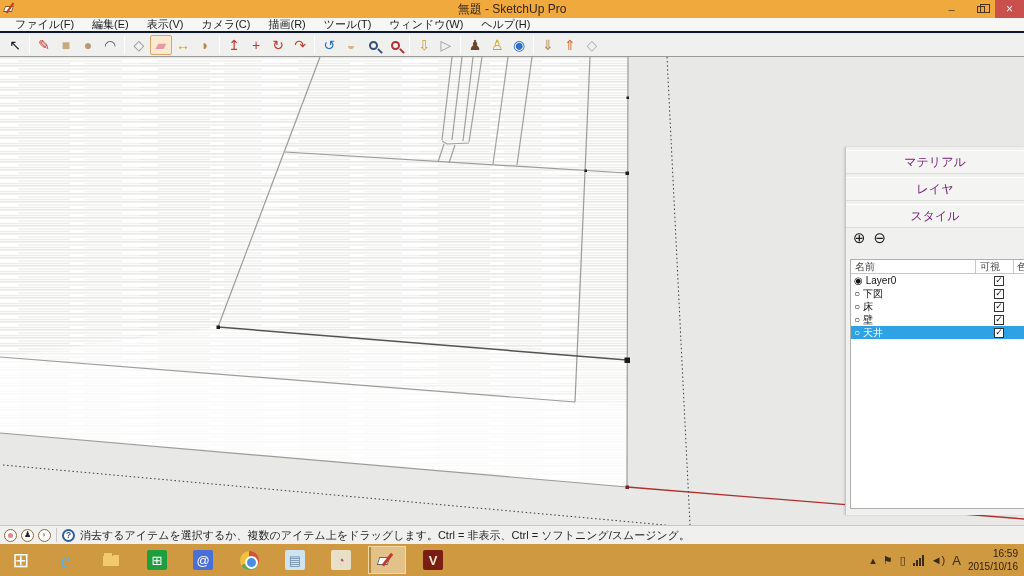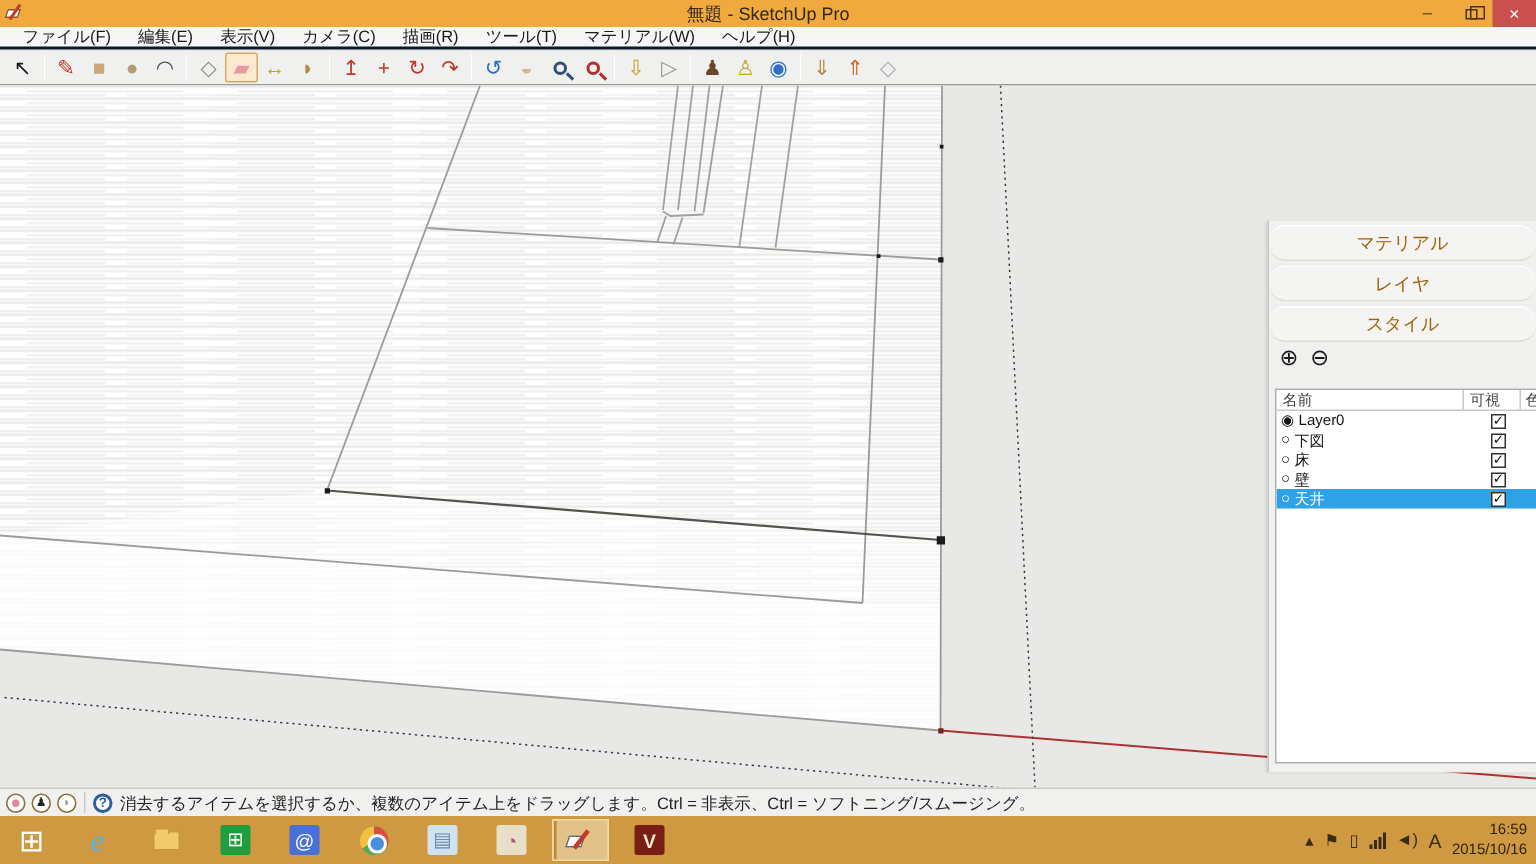--- a/index.html
+++ b/index.html
@@ -29,21 +29,21 @@
   .tool-sep { width:1px; height:18px; background:#c8c8c6; margin:0 3px; border-right:1px solid #ffffff; }
   .mag { position:relative; width:9px; height:9px; border:2px solid #33507a; border-radius:50%; }
   .mag::after { content:""; position:absolute; left:6px; top:7px; width:6px; height:2px; background:#33507a; transform:rotate(45deg); }
   .mag.red { border-color:#b03030; } .mag.red::after { background:#b03030; }
 
   
   .canvas { position:absolute; left:0; top:57px; width:1024px; height:468px; background:#e8e8e6; }
 
   
   .tray { position:absolute; left:845px; top:90px; width:179px; height:368px; background:#f0f0ee; border-left:1px solid #c6c6c4; box-shadow:-1px 0 2px rgba(0,0,0,0.12); }
-  .tray-header { height:24px; margin-top:3px; background:#f4f4f2; border-top:1px solid #ffffff; border-bottom:1px solid #dcdcda; display:flex; align-items:center; justify-content:center; font-size:12px; color:#a16207;border-radius:11px; }
+  .tray-header { height:24px; margin-top:3px; background:#f4f4f2; border-top:1px solid #ffffff; border-bottom:1px solid #dcdcda; display:flex; align-items:center; justify-content:center; font-size:12px; color:#701a75; }
   .layers-tools { height:19px; display:flex; align-items:center; gap:8px; padding-left:7px; font-size:15px; color:#1a1a1a; }
   .layers-box { position:absolute; left:4px; top:112px; right:0; bottom:6px; background:#ffffff; border:1px solid #b0b0ae; border-right:none; overflow:hidden; }
   .col-headers { display:flex; height:14px; align-items:center; border-bottom:1px solid #c8c8c6; font-size:10px; color:#444; }
   .col-name { flex:1; padding-left:4px; border-right:1px solid #c8c8c6; height:100%; display:flex; align-items:center; }
   .col-vis { width:38px; padding-left:4px; border-right:1px solid #c8c8c6; height:100%; display:flex; align-items:center; }
   .col-color { width:10px; padding-left:3px; height:100%; display:flex; align-items:center; overflow:hidden; }
   .layer-row { display:flex; height:13px; align-items:center; font-size:10px; color:#111; }
   .layer-row .lr-name { flex:1; display:flex; align-items:center; gap:3px; padding-left:3px; height:100%; }
   .layer-row .lr-vis { width:38px; display:flex; align-items:center; padding-left:8px; height:100%; }
   .layer-row.selected .lr-name { background:#2fa2e5; color:#fff; }
@@ -99,21 +99,21 @@
     </div>
   </div>
 
   <div class="menubar" id="menubar">
       <div class="menu-item">ファイル(F)</div>
       <div class="menu-item">編集(E)</div>
       <div class="menu-item">表示(V)</div>
       <div class="menu-item">カメラ(C)</div>
       <div class="menu-item">描画(R)</div>
       <div class="menu-item">ツール(T)</div>
-      <div class="menu-item">マテリアル(W)</div>
+      <div class="menu-item">ウィンドウ(W)</div>
       <div class="menu-item">ヘルプ(H)</div>
     </div>
 
   <div class="toolbar" id="toolbar">
       <div class="tool-btn" style="color: rgb(26, 26, 26);">↖</div>
       <div class="tool-sep"></div>
       <div class="tool-btn" style="color: rgb(192, 57, 43);">✎</div>
       <div class="tool-btn" style="color: rgb(200, 169, 126);">■</div>
       <div class="tool-btn" style="color: rgb(181, 154, 121);">●</div>
       <div class="tool-btn" style="color: rgb(85, 85, 85);">◠</div>

